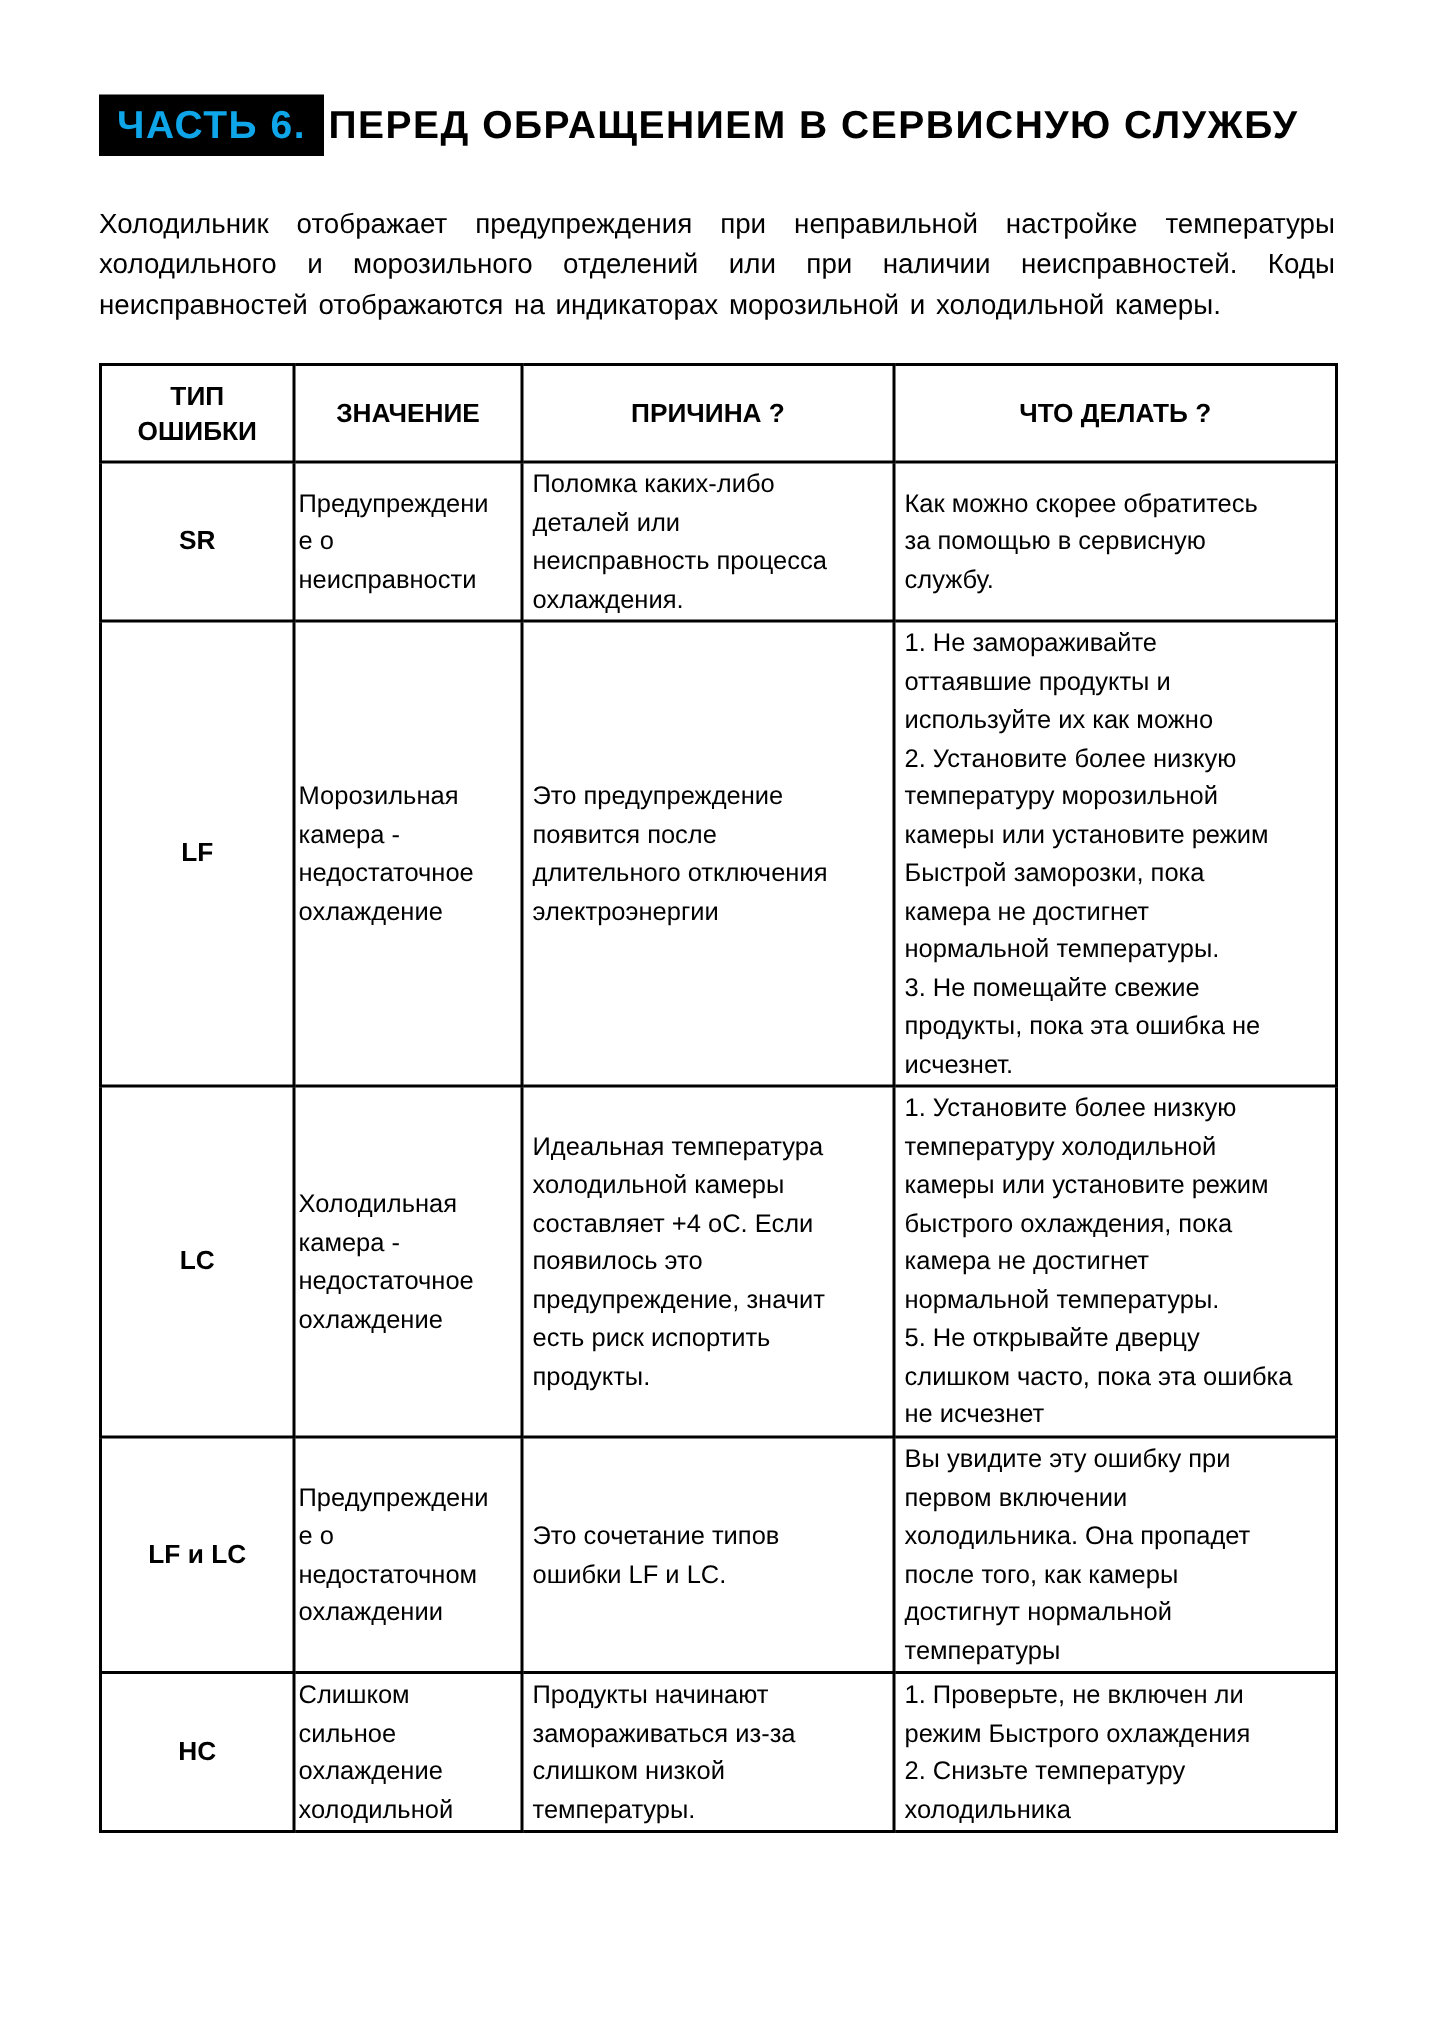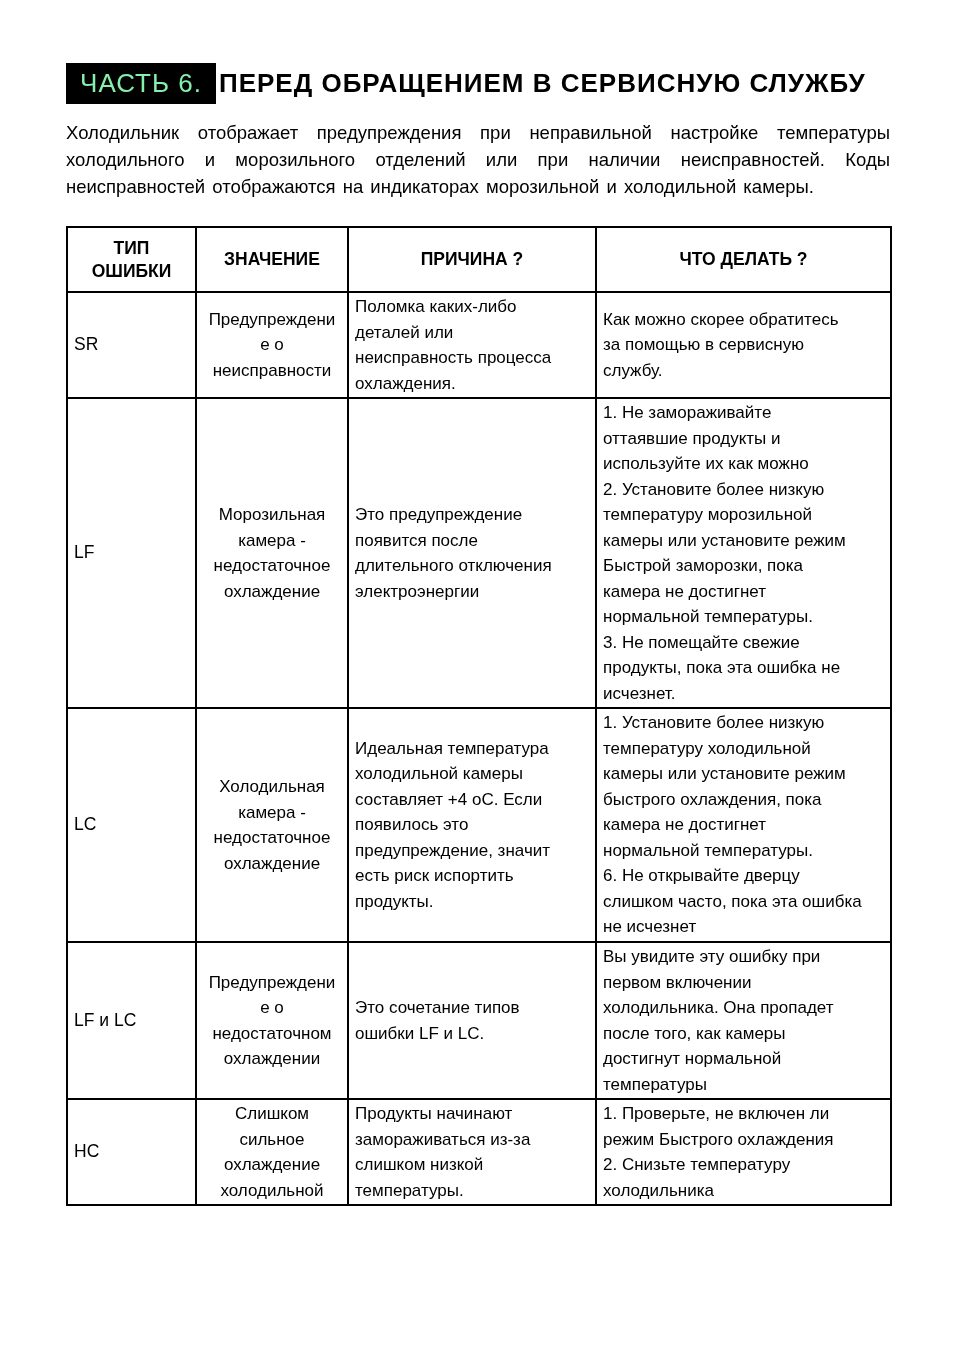--- a/index.html
+++ b/index.html
@@ -18,47 +18,47 @@
     padding: 63px 64px 0 66px;
     overflow: hidden;
   }
   
   .header-band {
     display: flex;
     align-items: stretch;
   }
   .part-box {
     background: #000000;
-    color: #86efac;
+    color: #0ea5e9;
     width: 150px;
     height: 41px;
     display: flex;
     align-items: center;
     justify-content: center;
-    font-weight: normal;
+    font-weight: bold;
     font-size: 26px;
     letter-spacing: 1px;
     flex: 0 0 auto;
   }
   .page-title {
     margin: 0 0 0 3px;
     font-size: 26px;
     font-weight: bold;
     letter-spacing: 1px;
     line-height: 41px;
     white-space: nowrap;
   }
   
   .subheading {
     margin: 40px 0 0 0;
     font-size: 20px;
     font-weight: bold;
   }
   .intro {
-    margin: 15px 0 0 0;
+    margin: 31px 0 0 0;
     width: 824px;
     font-size: 18.5px;
     line-height: 27px;
     text-align: justify;
     word-spacing: 2px;
   }
   
   table.err-table {
     margin-top: 26px;
     width: 824px;
@@ -80,25 +80,25 @@
     line-height: 23px;
     height: 65px;
     padding: 2px 4px;
   }
   .err-table td {
     font-size: 17px;
     line-height: 25.5px;
     padding: 1px 6px;
   }
   td.cell-type {
-    font-weight: normal;
+    text-align: center;
+    font-weight: bold;
     font-size: 17.5px;
   }
   td.cell-meaning {
-    text-align: center;
     padding: 1px 2px;
   }
   td.cell-cause, td.cell-action {
     text-align: left;
   }
   tr.row-sr   { height: 100px; }
   tr.row-lf   { height: 306px; }
   tr.row-lc   { height: 234px; }
   tr.row-lflc { height: 152px; }
   tr.row-hc   { height: 106px; }
@@ -190,21 +190,21 @@
 появилось это
 предупреждение, значит
 есть риск испортить
 продукты.</td>
         <td class="cell-action">1. Установите более низкую
 температуру холодильной
 камеры или установите режим
 быстрого охлаждения, пока
 камера не достигнет
 нормальной температуры.
-6. Не открывайте дверцу
+5. Не открывайте дверцу
 слишком часто, пока эта ошибка
 не исчезнет</td>
       </tr>
       <tr class="row-lflc">
         <td class="cell-type">LF и LC</td>
         <td class="cell-meaning">Предупреждени
 е о
 недостаточном
 охлаждении</td>
         <td class="cell-cause">Это сочетание типов

